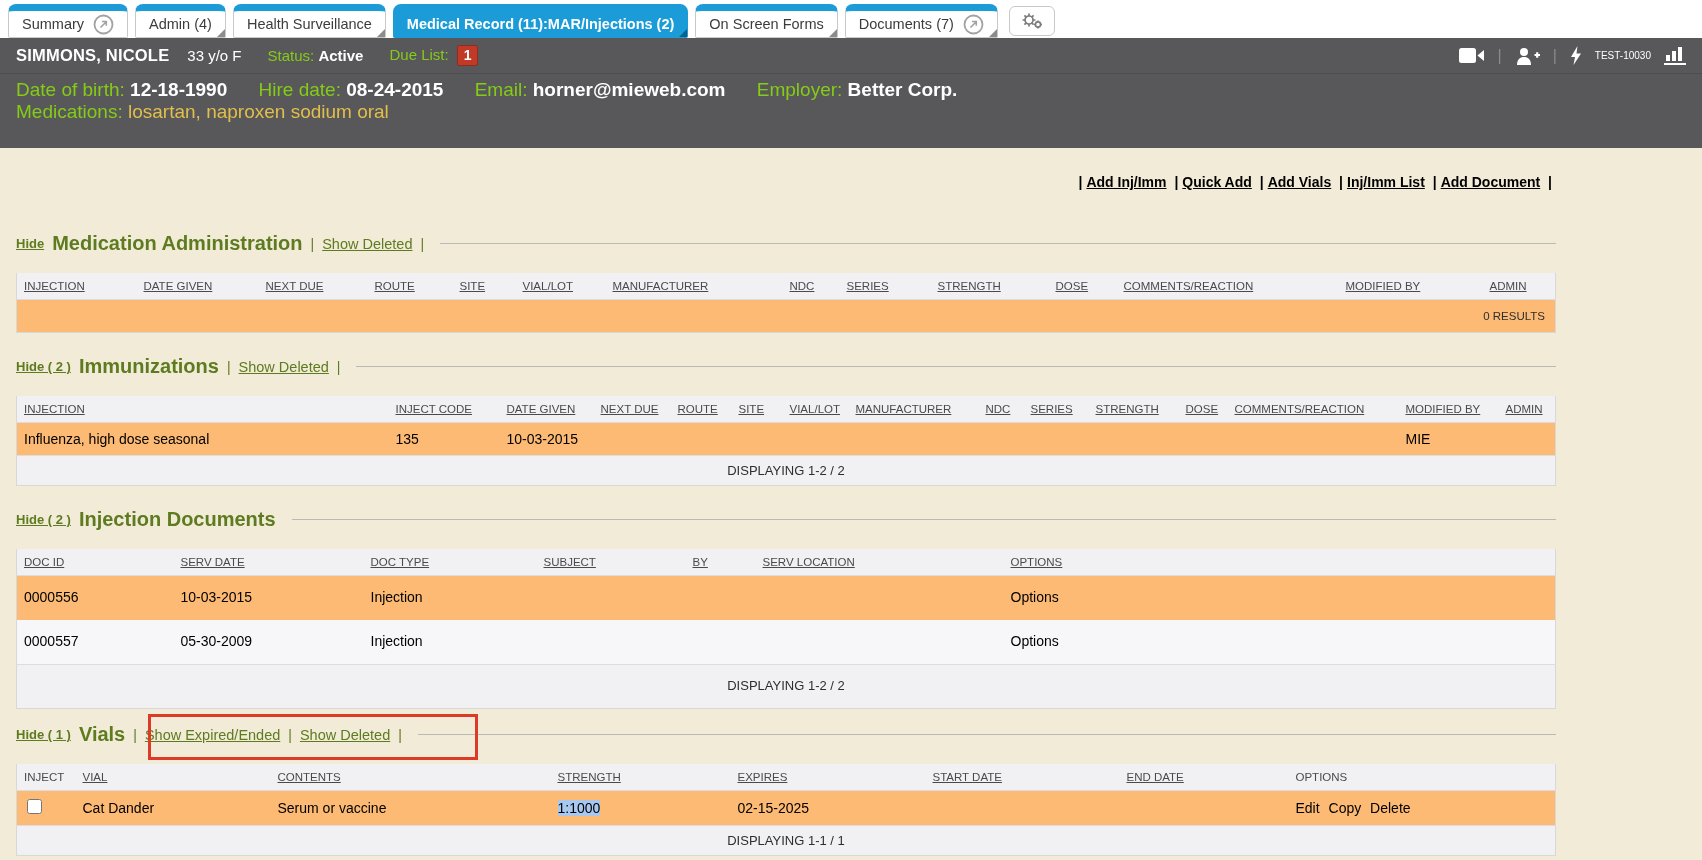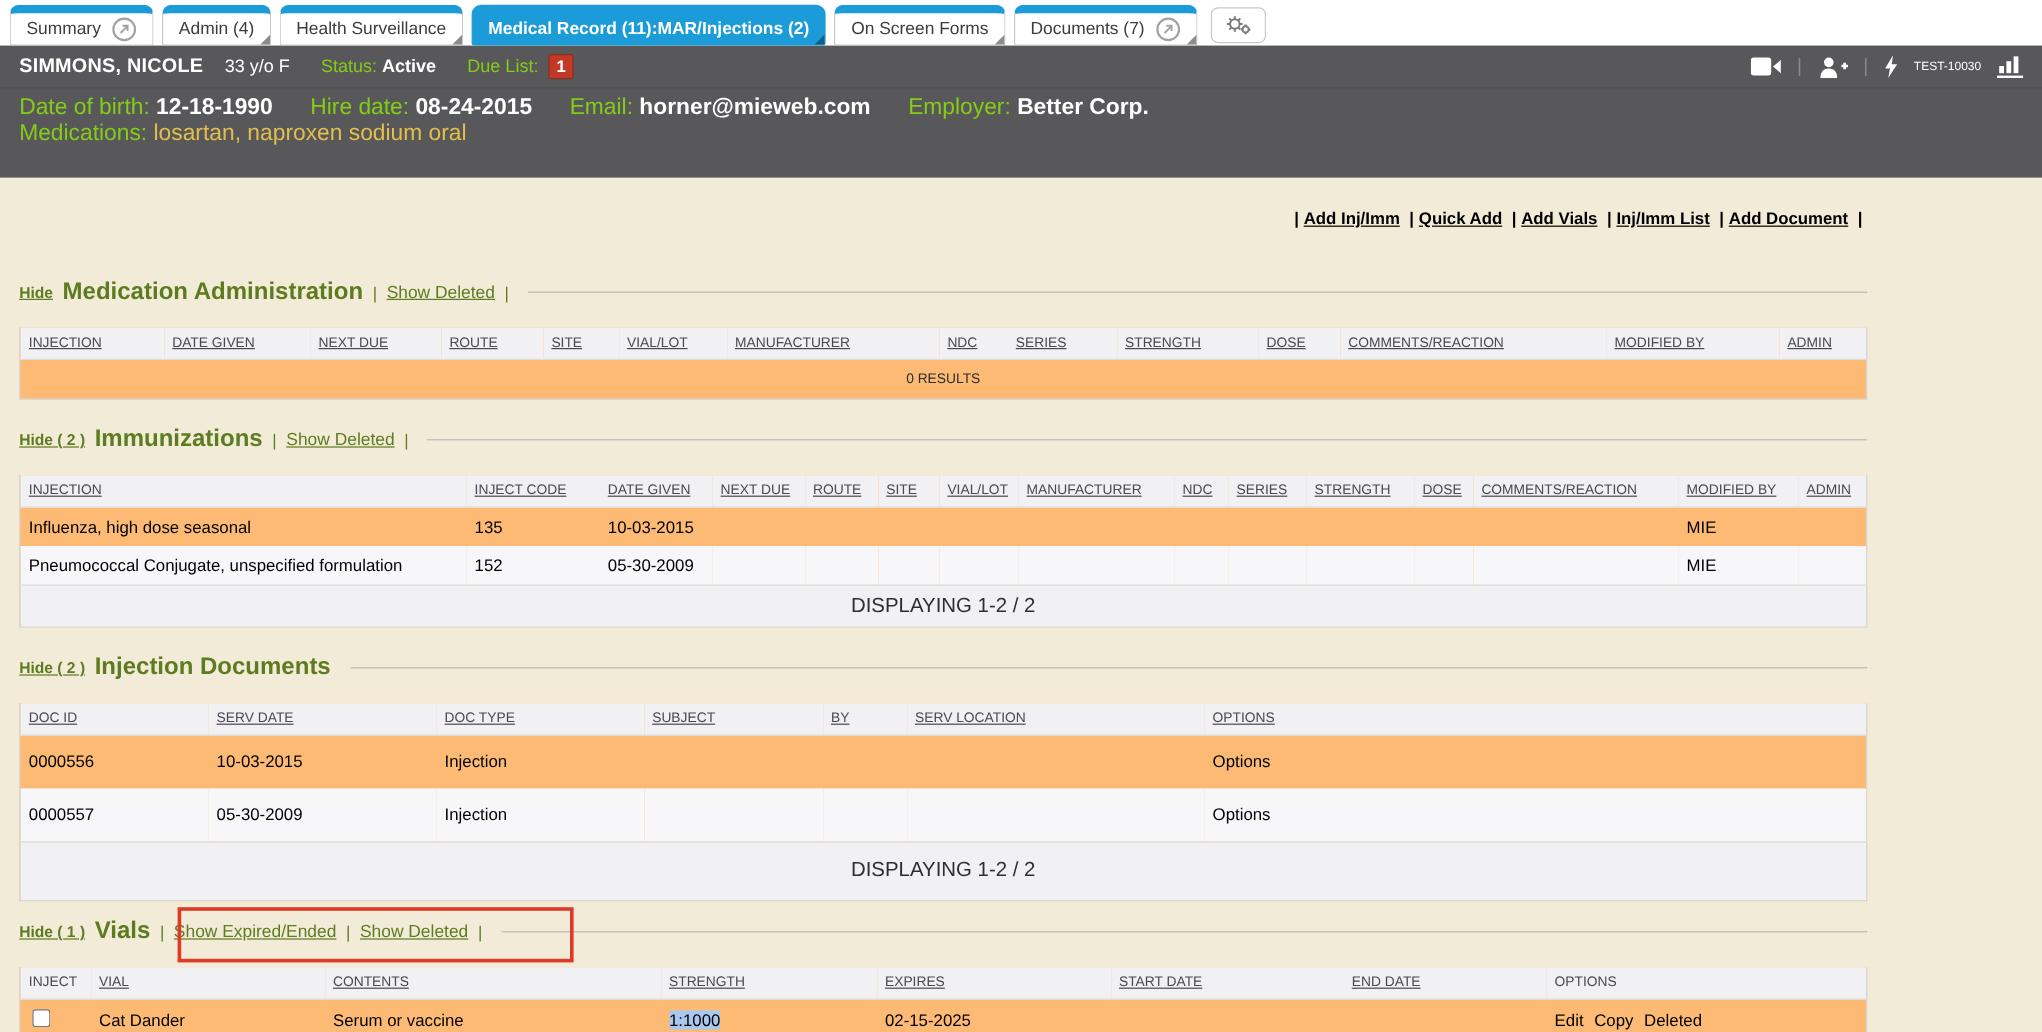--- a/index.html
+++ b/index.html
@@ -69,24 +69,24 @@
 
   table { width:100%; border-collapse:collapse; background:#fdba74; border:1px solid #d8d8d8; border-top:none; margin-top:18px; }
   thead th {
     background:#f1f1f4; font-size:11.5px; font-weight:normal; color:#4a4a4e;
     text-align:left; padding:7px; border-bottom:1px solid #dcdcdc; white-space:nowrap;
   }
   thead th .u { text-decoration:underline; cursor:pointer; }
   td { font-size:14px; color:#000; padding:8px 7px; }
   tr.alt td { background:#f7f7fa; }
   tfoot td, td.footer-cell {
-    background:#f1f1f4; text-align:center; font-size:17px; color:#2e2e2e;
+    background:#f1f1f4; text-align:center; font-size:13px; color:#2e2e2e;
     padding:7px; border-top:1px solid #ddd;
   }
-  td.empty-cell { text-align:center; font-size:11.5px; color:#2e2e2e; padding:10px; }
+  td.empty-cell { text-align:right; font-size:11.5px; color:#2e2e2e; padding:10px; }
   .docs-table td { padding:13px 7px 15px; }
   .sel { background:#a9c8f0; }
   .opt-link { margin-right:5px; cursor:pointer; }
   input[type=checkbox] { width:15px; height:15px; margin:0 0 0 3px; }
 
   
   .red-box {
     position:absolute; left:132px; top:-9px; width:330px; height:46px;
     border:3px solid #dd3a27; pointer-events:none; z-index:5;
   }
@@ -324,37 +324,20 @@
             <td></td>
             <td></td>
             <td></td>
             <td></td>
             <td></td>
             <td></td>
             <td></td>
           <td>MIE</td>
           <td></td>
         </tr>
-        <tr class="alt">
-          <td>Pneumococcal Conjugate, unspecified formulation</td>
-          <td>152</td>
-          <td>05-30-2009</td>
-          <td></td>
-            <td></td>
-            <td></td>
-            <td></td>
-            <td></td>
-            <td></td>
-            <td></td>
-            <td></td>
-            <td></td>
-            <td></td>
-          <td>MIE</td>
-          <td></td>
-        </tr>
       </tbody>
       <tfoot>
           <tr>
             <td colspan="15">DISPLAYING 1-2 / 2</td>
           </tr>
         </tfoot>
     </table>
   </div>
 
   <div class="section">
@@ -452,21 +435,21 @@
           <td><input type="checkbox" style=""></td>
           <td>Cat Dander</td>
           <td>Serum or vaccine</td>
           <td><span class="sel">1:1000</span></td>
           <td>02-15-2025</td>
           <td></td>
           <td></td>
           <td>
             <span class="opt-link">Edit</span>
             <span class="opt-link">Copy</span>
-            <span class="opt-link">Deleted</span>
+            <span class="opt-link">Delete</span>
           </td>
         </tr>
       </tbody>
       <tfoot>
           <tr>
             <td colspan="8">DISPLAYING 1-1 / 1</td>
           </tr>
         </tfoot>
     </table>
   </div>

